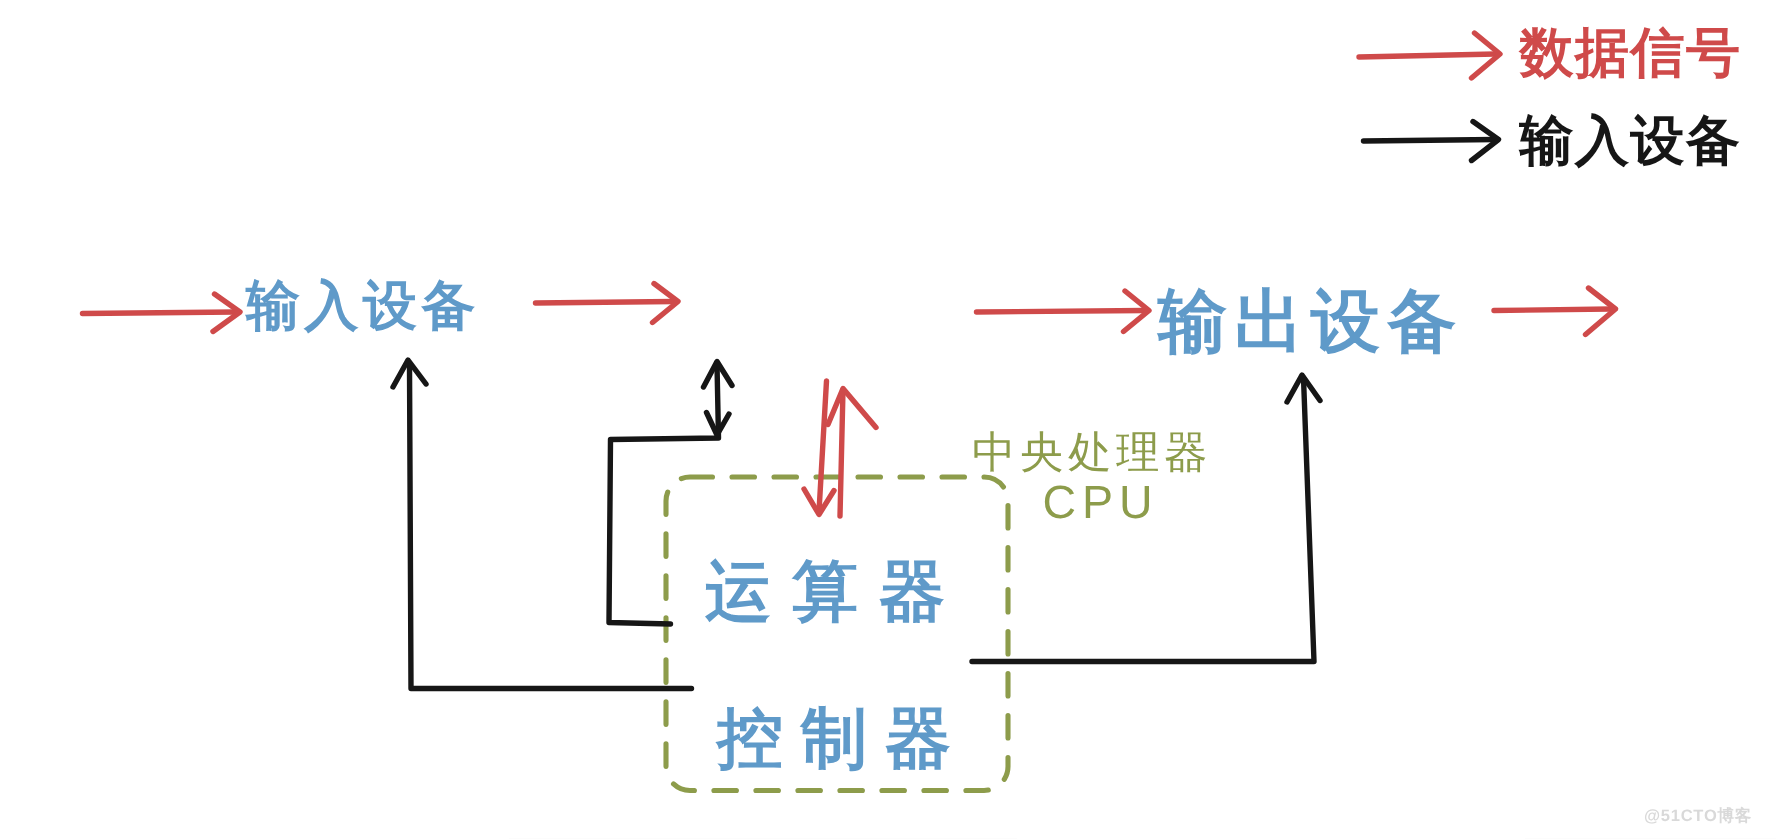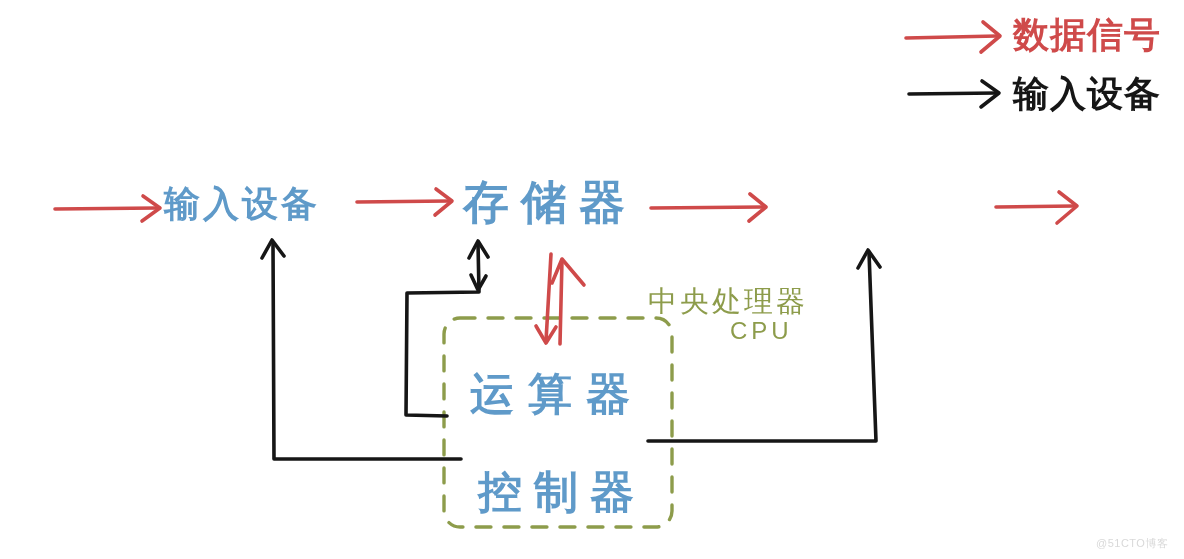--- a/index.html
+++ b/index.html
@@ -46,21 +46,21 @@
     font-size: 36px;
   }
   .legend-text { font-size: 36px; letter-spacing: 1px; }
   .legend-data { color: var(--data-signal); }
   .legend-ctrl { color: var(--control-signal); }
   .cpu-text { color: var(--cpu-outline); font-weight: 400; }
   .watermark {
     position: absolute;
     left: 1096px; top: 536px;
     font-size: 11px;
-    font-weight: 400;
+    font-weight: 700;
     color: var(--watermark);
     letter-spacing: 0.5px;
   }
 </style>
 </head>
 <body>
 
 <div class="canvas">
 
   <svg class="lines" viewBox="0 0 1184 559">
@@ -114,23 +114,23 @@
     <g>
       <path class="stroke-ctrl" d="M909 94 L997 93"></path>
       <path class="stroke-ctrl" d="M982 81 L999 93 L981 107"></path>
     </g>
   </svg>
 
   <div class="label legend-text legend-data" style="left:1013px; top:11px;">数据信号</div>
   <div class="label legend-text legend-ctrl" style="left:1013px; top:70px;">输入设备</div>
 
   <div class="label node-blue" style="left:164px; top:180px; letter-spacing:3px;">输入设备</div>
-  <div class="label node-blue" style="left:463px; top:172px; font-size:46px; letter-spacing:12px;">存储器</div>
+  <div class="label node-blue" style="left:772px; top:184px; font-size:46px; letter-spacing:5px;">输出设备</div>
 
   <div class="label node-blue" style="left:478px; top:463px; font-size:44px; letter-spacing:12px;">控制器</div>
   <div class="label node-blue" style="left:470px; top:365px; font-size:44px; letter-spacing:14px;">运算器</div>
 
   <div class="label cpu-text" style="left:648px; top:282px; font-size:29px; letter-spacing:3px;">中央处理器</div>
-  <div class="label cpu-text" style="left:695px; top:317px; font-size:24px; letter-spacing:4px;margin-left:35px;">CPU</div>
+  <div class="label cpu-text" style="left:695px; top:317px; font-size:31px; letter-spacing:4px;">CPU</div>
 
   <div class="watermark">@51CTO博客</div>
 
 </div>
 
 </body></html>

